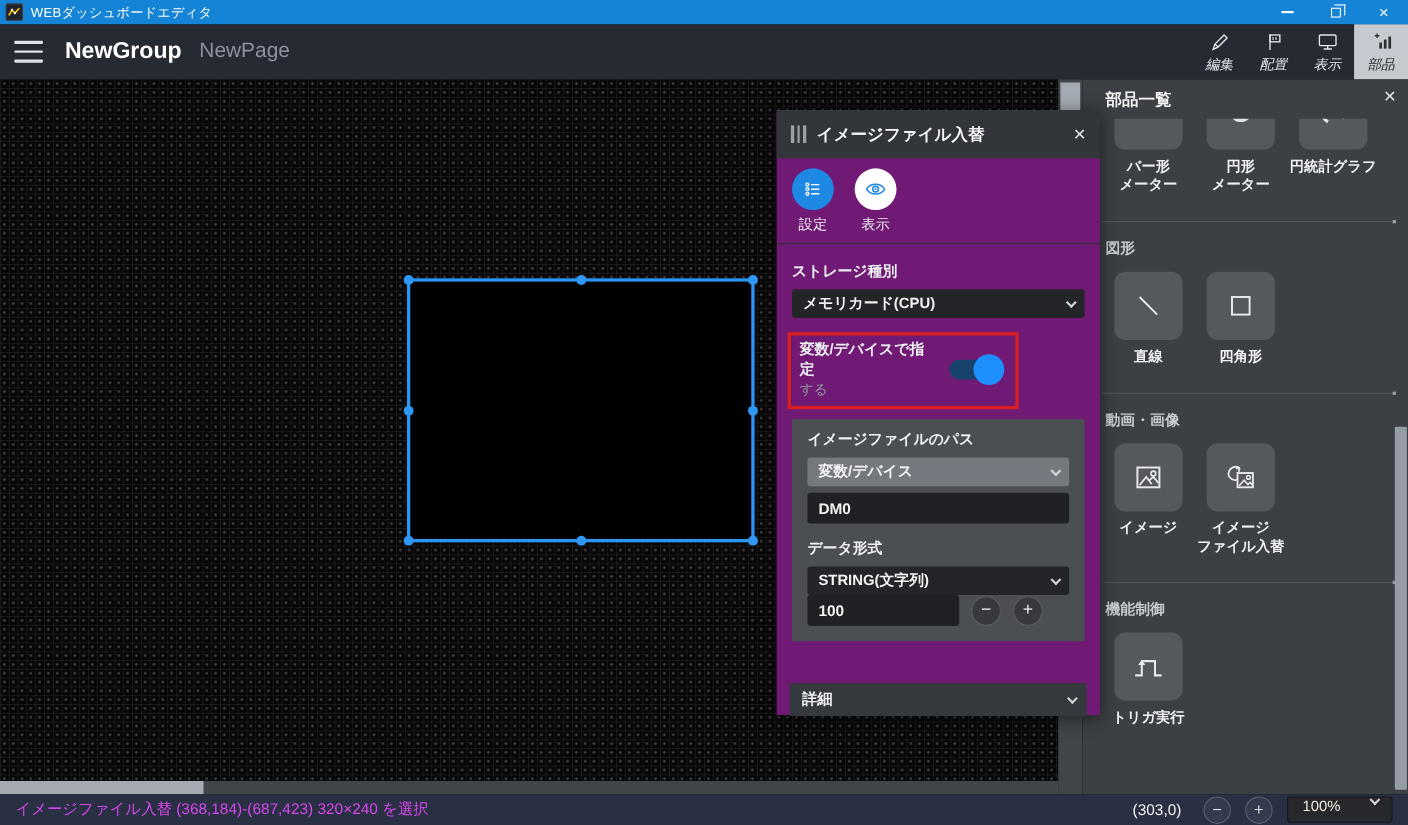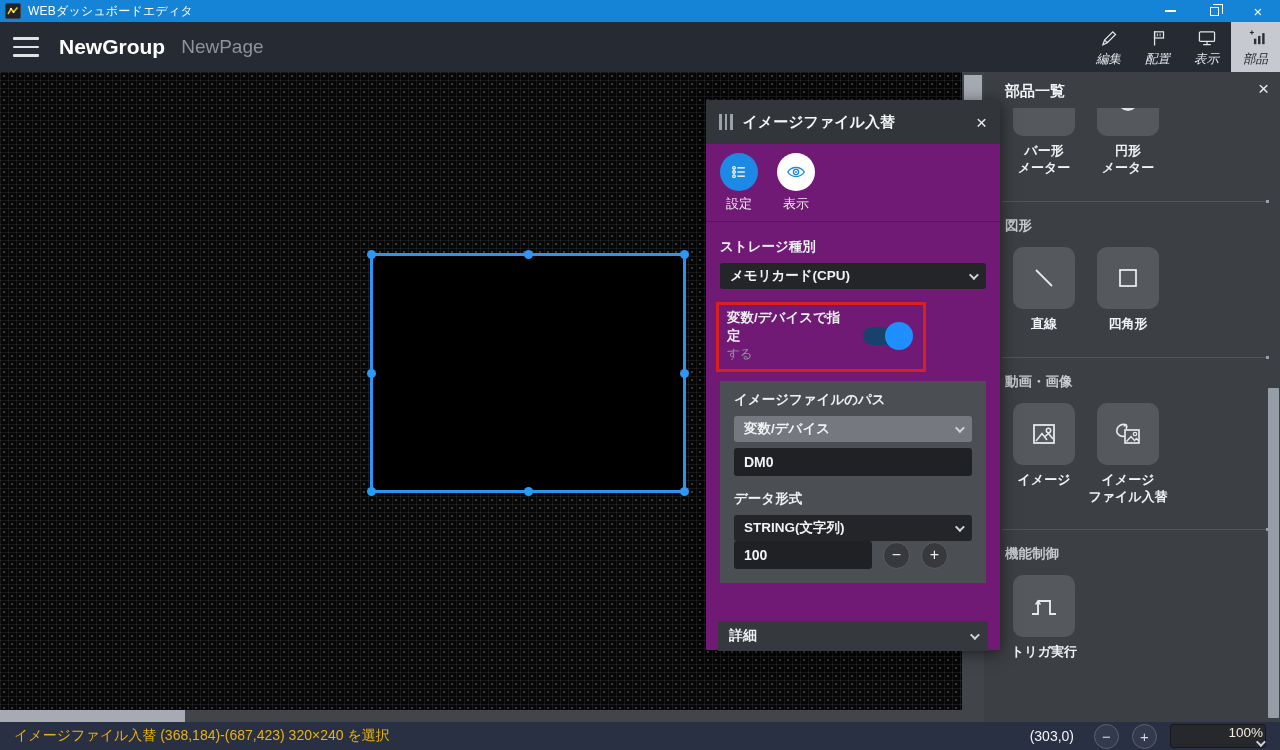--- a/index.html
+++ b/index.html
@@ -59,25 +59,25 @@
   .tile { width:62px; height:62px; border-radius:10px; background:#55585c; display:flex; align-items:center; justify-content:center; flex:none; }
   .tile-label { margin-top:7px; font-size:13px; font-weight:700; color:#eff1f3; text-align:center; white-space:pre-line; line-height:1.3; }
   .row-clipped { margin-top:-34px; }
   .sect-label { margin:15px 0 12px 21px; font-size:13.5px; font-weight:700; color:#c7cacd; }
   .divider { height:1px; background:#53565c; margin:24px 14px 0 18px; position:relative; }
   .divider::after { content:""; position:absolute; right:-3px; top:-1px; width:3px; height:3px; background:#9a9fa6; }
   .panel-scroll { position:absolute; right:1px; top:316px; width:11px; height:330px; background:#979da7; border-radius:1px; }
 
   
   .statusbar { position:absolute; left:0; top:722px; width:1280px; height:28px; background:#2a3043; display:flex; align-items:center; padding:0 14px; z-index:30; }
-  .status-text { font-size:14px; color:#eab308; }
+  .status-text { font-size:14px; color:#d946ef; }
   .status-right { margin-left:auto; display:flex; align-items:center; }
   .cursor-pos { font-size:14px; color:#f0f2f4; margin-right:20px; }
   .zoom-btn { width:25px; height:25px; border-radius:50%; border:1px solid #5b6170; background:#333a4e; color:#d8dbe0; font-size:15px; display:flex; align-items:center; justify-content:center; cursor:pointer; margin-right:13px; line-height:1; }
-  .zoom-select { width:96px; height:24px; background:#26282c; border:1px solid #17181b; border-radius:3px; display:flex; align-items:flex-end; padding:0 2px; cursor:pointer;flex-direction:column; }
+  .zoom-select { width:96px; height:24px; background:#26282c; border:1px solid #17181b; border-radius:3px; display:flex; align-items:flex-start; padding:0 13px; cursor:pointer; }
   .zoom-val { font-size:13.5px; color:#f0ecdc; }
   .chev { width:7px; height:7px; border-right:2px solid #cfd3d7; border-bottom:2px solid #cfd3d7; transform:rotate(45deg) translateY(-2px); margin-left:auto; flex:none; }
 
   
   .dialog { position:absolute; left:706px; top:100px; width:294px; height:550px; background:#701a75; z-index:20; box-shadow:0 3px 16px rgba(0,0,0,.55); }
   .dlg-header { height:44px; background:#323539; display:flex; align-items:center; padding:0 13px; }
   .grip { display:flex; gap:3px; margin-right:10px; cursor:grab; }
   .grip i { display:block; width:2.5px; height:16px; background:#9aa0a6; }
   .dlg-title { font-size:15px; font-weight:700; color:#f4f5f6; }
   .dlg-close { margin-left:auto; font-size:19px; color:#e8eaec; cursor:pointer; line-height:1; }
@@ -207,20 +207,28 @@
       </div>
       <div class="part">
         <div class="tile">
           <svg width="32" height="32" viewBox="0 0 32 32">
               <circle cx="16" cy="12" r="10" fill="#dfe2e5"></circle>
             </svg>
         </div>
         <div class="tile-label">円形
 メーター</div>
       </div>
+      <div class="part">
+        <div class="tile">
+          <svg width="32" height="32" viewBox="0 0 32 32">
+              <circle cx="16" cy="13" r="10" fill="none" stroke="#dfe2e5" stroke-width="3" stroke-dasharray="48 15" transform="rotate(118 16 13)"></circle>
+            </svg>
+        </div>
+        <div class="tile-label">円統計グラフ</div>
+      </div>
     </div>
 
     <div class="divider"></div>
     <div class="sect-label">図形</div>
     <div class="parts-row">
       <div class="part">
         <div class="tile">
           <svg width="32" height="32" viewBox="0 0 32 32">
               <line x1="8" y1="8" x2="24" y2="24" stroke="#e6e8ea" stroke-width="1.8"></line>
             </svg>

